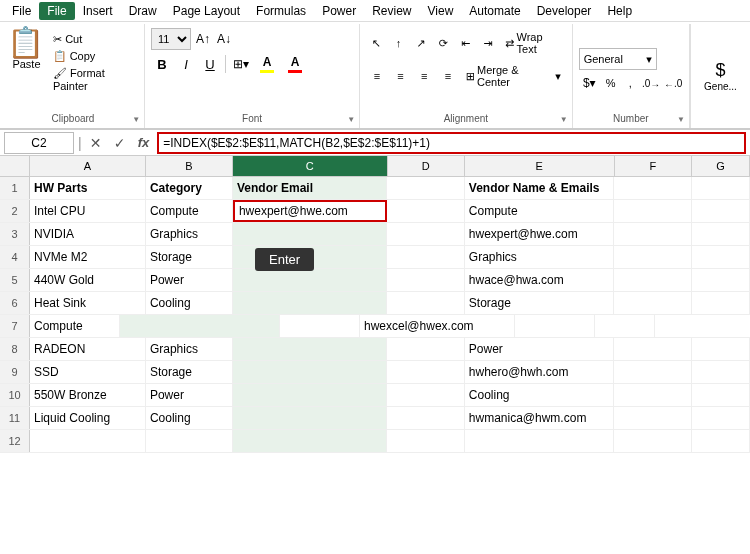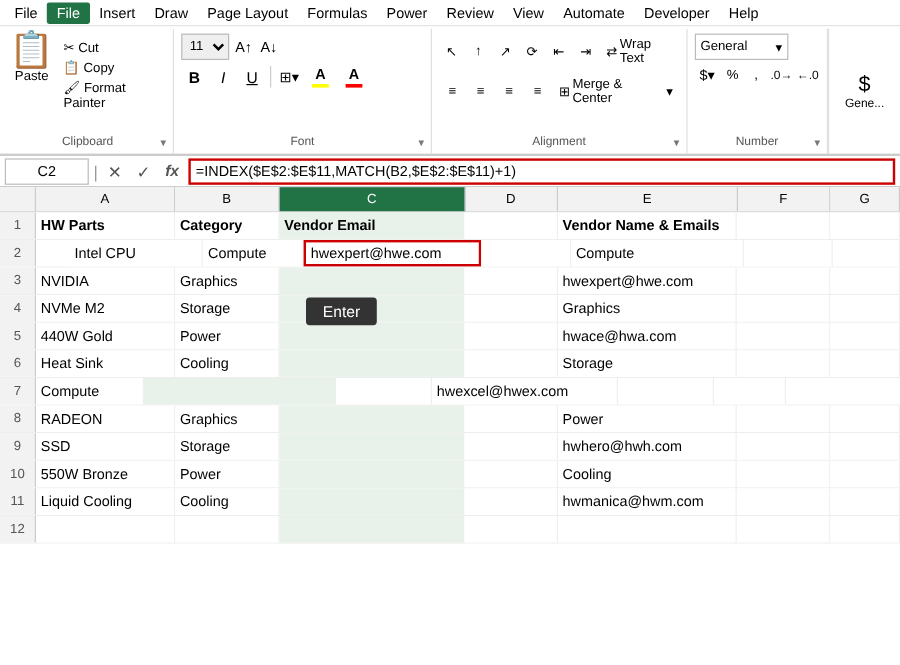--- a/index.html
+++ b/index.html
@@ -94,21 +94,21 @@
         <span>⊞</span>
         <span>Merge &amp; Center</span>
         <span>▾</span>
       </div>
     </div>
     <span style="position:absolute;bottom:4px;left:0;right:0;text-align:center;font-size:10px;color:#555;">Alignment</span>
     <span style="position:absolute;bottom:4px;right:4px;font-size:8px;color:#777;">▼</span>
   </div>
 
   <div style="display:flex;flex-direction:column;padding:4px 6px 18px 6px;border-right:1px solid #e0e0e0;position:relative;gap:3px;min-width:90px;">
-    <div style="width:78px;height:22px;border:1px solid #bbb;font-size:11px;padding:1px 4px;display:flex;align-items:center;justify-content:space-between;cursor:pointer;">
+    <div style="width:78px;height:22px;border:1px solid #bbb;font-size:11px;padding:1px 4px;display:flex;align-items:center;justify-content:space-between;cursor:pointer;margin-top:20px;">
       <span>General</span>
       <span>▾</span>
     </div>
     <div style="display:flex;align-items:center;gap:2px;cursor:pointer;">
       <button style="width:24px;height:20px;border:1px solid transparent;background:transparent;cursor:pointer;font-size:12px;">$▾</button>
       <button style="width:20px;height:20px;border:1px solid transparent;background:transparent;cursor:pointer;font-size:11px;">%</button>
       <button style="width:20px;height:20px;border:1px solid transparent;background:transparent;cursor:pointer;font-size:11px;">,</button>
       <button style="width:20px;height:20px;border:1px solid transparent;background:transparent;cursor:pointer;font-size:10px;">.0→</button>
       <button style="width:20px;height:20px;border:1px solid transparent;background:transparent;cursor:pointer;font-size:10px;">←.0</button>
     </div>
@@ -151,21 +151,21 @@
         <div style="width: 120px; height: 22px; border-right: 1px solid rgb(238, 238, 238); display: flex; align-items: center; padding: 0px 4px; font-size: 12px; overflow: hidden; white-space: nowrap; background: rgb(255, 255, 255); font-weight: bold;">HW Parts</div>
         <div style="width: 90px; height: 22px; border-right: 1px solid rgb(238, 238, 238); display: flex; align-items: center; padding: 0px 4px; font-size: 12px; overflow: hidden; white-space: nowrap; background: rgb(255, 255, 255); font-weight: bold;">Category</div>
         <div style="width: 160px; height: 22px; border-right: 1px solid rgb(238, 238, 238); display: flex; align-items: center; padding: 0px 4px; font-size: 12px; overflow: hidden; white-space: nowrap; background: rgb(232, 242, 234); font-weight: bold;">Vendor Email</div>
         <div style="width: 80px; height: 22px; border-right: 1px solid rgb(238, 238, 238); display: flex; align-items: center; padding: 0px 4px; font-size: 12px; overflow: hidden; white-space: nowrap; background: rgb(255, 255, 255); font-weight: bold;"></div>
         <div style="width: 155px; height: 22px; border-right: 1px solid rgb(238, 238, 238); display: flex; align-items: center; padding: 0px 4px; font-size: 12px; overflow: hidden; white-space: nowrap; background: rgb(255, 255, 255); font-weight: bold;">Vendor Name &amp; Emails</div>
         <div style="width: 80px; height: 22px; border-right: 1px solid rgb(238, 238, 238); display: flex; align-items: center; padding: 0px 4px; font-size: 12px; overflow: hidden; white-space: nowrap; background: rgb(255, 255, 255); font-weight: bold;"></div>
         <div style="width: 60px; height: 22px; border-right: 1px solid rgb(238, 238, 238); display: flex; align-items: center; padding: 0px 4px; font-size: 12px; overflow: hidden; white-space: nowrap; background: rgb(255, 255, 255); font-weight: bold;"></div>
       </div>
       <div style="display: flex; border-bottom: 1px solid rgb(238, 238, 238);">
         <div style="width: 30px; min-width: 30px; background: rgb(242, 242, 242); border-right: 1px solid rgb(204, 204, 204); display: flex; align-items: center; justify-content: center; font-size: 11px; color: rgb(85, 85, 85); height: 22px;">2</div>
-        <div style="width: 120px; height: 22px; border-right: 1px solid rgb(238, 238, 238); display: flex; align-items: center; padding: 0px 4px; font-size: 12px; overflow: hidden; white-space: nowrap; background: rgb(255, 255, 255); font-weight: normal; margin-left: 28px;">Intel CPU</div>
+        <div style="width: 120px; height: 22px; border-right: 1px solid rgb(238, 238, 238); display: flex; align-items: center; padding: 0px 4px; font-size: 12px; overflow: hidden; white-space: nowrap; background: rgb(255, 255, 255); font-weight: normal;">Intel CPU</div>
         <div style="width: 90px; height: 22px; border-right: 1px solid rgb(238, 238, 238); display: flex; align-items: center; padding: 0px 4px; font-size: 12px; overflow: hidden; white-space: nowrap; background: rgb(255, 255, 255); font-weight: normal;">Compute</div>
         <div style="width: 160px; height: 22px; border: 2px solid rgb(204, 0, 0); display: flex; align-items: center; padding: 0px 4px; font-size: 12px; overflow: hidden; white-space: nowrap; background: rgb(255, 255, 255); font-weight: normal;">hwexpert@hwe.com</div>
         <div style="width: 80px; height: 22px; border-right: 1px solid rgb(238, 238, 238); display: flex; align-items: center; padding: 0px 4px; font-size: 12px; overflow: hidden; white-space: nowrap; background: rgb(255, 255, 255); font-weight: normal;"></div>
         <div style="width: 155px; height: 22px; border-right: 1px solid rgb(238, 238, 238); display: flex; align-items: center; padding: 0px 4px; font-size: 12px; overflow: hidden; white-space: nowrap; background: rgb(255, 255, 255); font-weight: normal;">Compute</div>
         <div style="width: 80px; height: 22px; border-right: 1px solid rgb(238, 238, 238); display: flex; align-items: center; padding: 0px 4px; font-size: 12px; overflow: hidden; white-space: nowrap; background: rgb(255, 255, 255); font-weight: normal;"></div>
         <div style="width: 60px; height: 22px; border-right: 1px solid rgb(238, 238, 238); display: flex; align-items: center; padding: 0px 4px; font-size: 12px; overflow: hidden; white-space: nowrap; background: rgb(255, 255, 255); font-weight: normal;"></div>
       </div>
       <div style="display: flex; border-bottom: 1px solid rgb(238, 238, 238);">
         <div style="width: 30px; min-width: 30px; background: rgb(242, 242, 242); border-right: 1px solid rgb(204, 204, 204); display: flex; align-items: center; justify-content: center; font-size: 11px; color: rgb(85, 85, 85); height: 22px;">3</div>
         <div style="width: 120px; height: 22px; border-right: 1px solid rgb(238, 238, 238); display: flex; align-items: center; padding: 0px 4px; font-size: 12px; overflow: hidden; white-space: nowrap; background: rgb(255, 255, 255); font-weight: normal;">NVIDIA</div>

